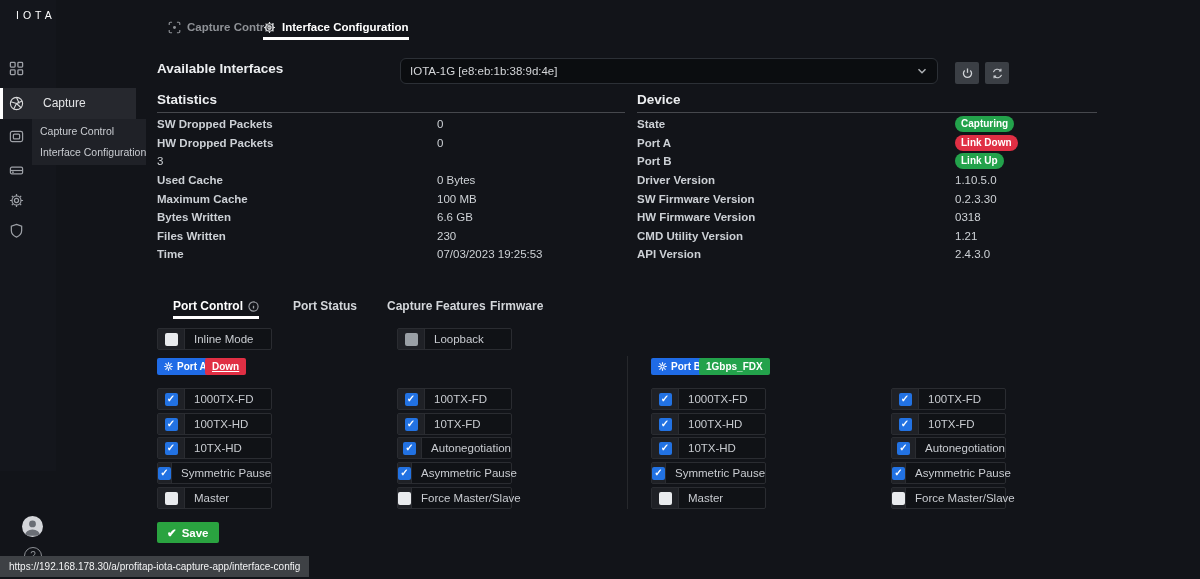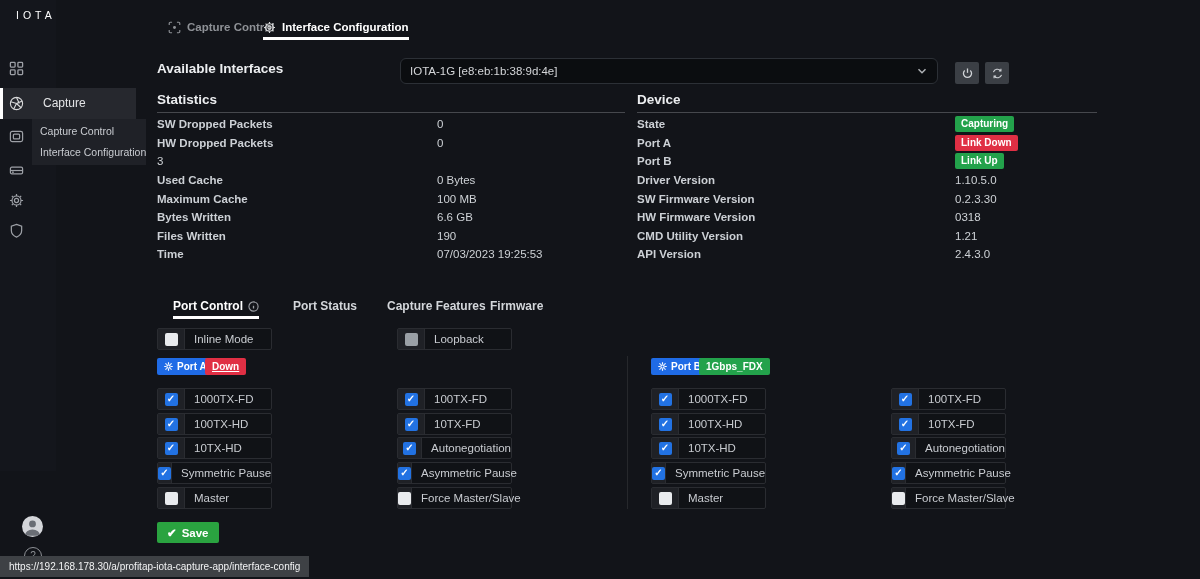--- a/index.html
+++ b/index.html
@@ -41,21 +41,21 @@
 
   
   .section-head{position:absolute;top:92px;height:20px;border-bottom:1px solid #46484d;
                 font-size:13.5px;font-weight:600;color:#eceef0;}
   .kv{position:absolute;top:115px;}
   .kv-row{height:18.6px;display:flex;align-items:center;font-size:11.5px;}
   .kv-label{font-weight:600;color:#ccd0d5;}
   .kv-value{color:#ced2d6;}
   .stats .kv-label{width:280px;}
   .dev .kv-label{width:318px;}
-  .badge{display:inline-block;padding:1px 6px 2px;border-radius:2px;font-size:10px;font-weight:bold;color:#fff;line-height:1.3;}
+  .badge{display:inline-block;padding:1px 6px 2px;border-radius:8px;font-size:10px;font-weight:bold;color:#fff;line-height:1.3;}
   .badge[data-color="green"]{background:var(--green);}
   .badge[data-color="red"]{background:var(--red);}
 
   
   .ptab{position:absolute;top:296px;height:20px;display:inline-flex;align-items:center;gap:5px;
         font-size:12px;font-weight:600;color:#d3d6da;}
   .ptab.active{color:#ffffff;border-bottom:3px solid #ffffff;}
   .info-i{width:11px;height:11px;color:#9da0a6;}
 
   
@@ -219,21 +219,21 @@
     <div class="kv-row">
         <span class="kv-label" data-interactable="false">Maximum Cache</span>
         <span class="kv-value" data-interactable="false">100 MB</span>
       </div>
     <div class="kv-row">
         <span class="kv-label" data-interactable="false">Bytes Written</span>
         <span class="kv-value" data-interactable="false">6.6 GB</span>
       </div>
     <div class="kv-row">
         <span class="kv-label" data-interactable="false">Files Written</span>
-        <span class="kv-value" data-interactable="false">190</span>
+        <span class="kv-value" data-interactable="false">230</span>
       </div>
     <div class="kv-row">
         <span class="kv-label" data-interactable="false">Time</span>
         <span class="kv-value" data-interactable="false">07/03/2023 19:25:53</span>
       </div>
   </div>
 
   <div class="section-head dev" style="left:637px;width:460px" data-interactable="false">Device</div>
   <div class="kv dev" style="left:637px;width:460px" data-interactable="false">
     <div class="kv-row">

